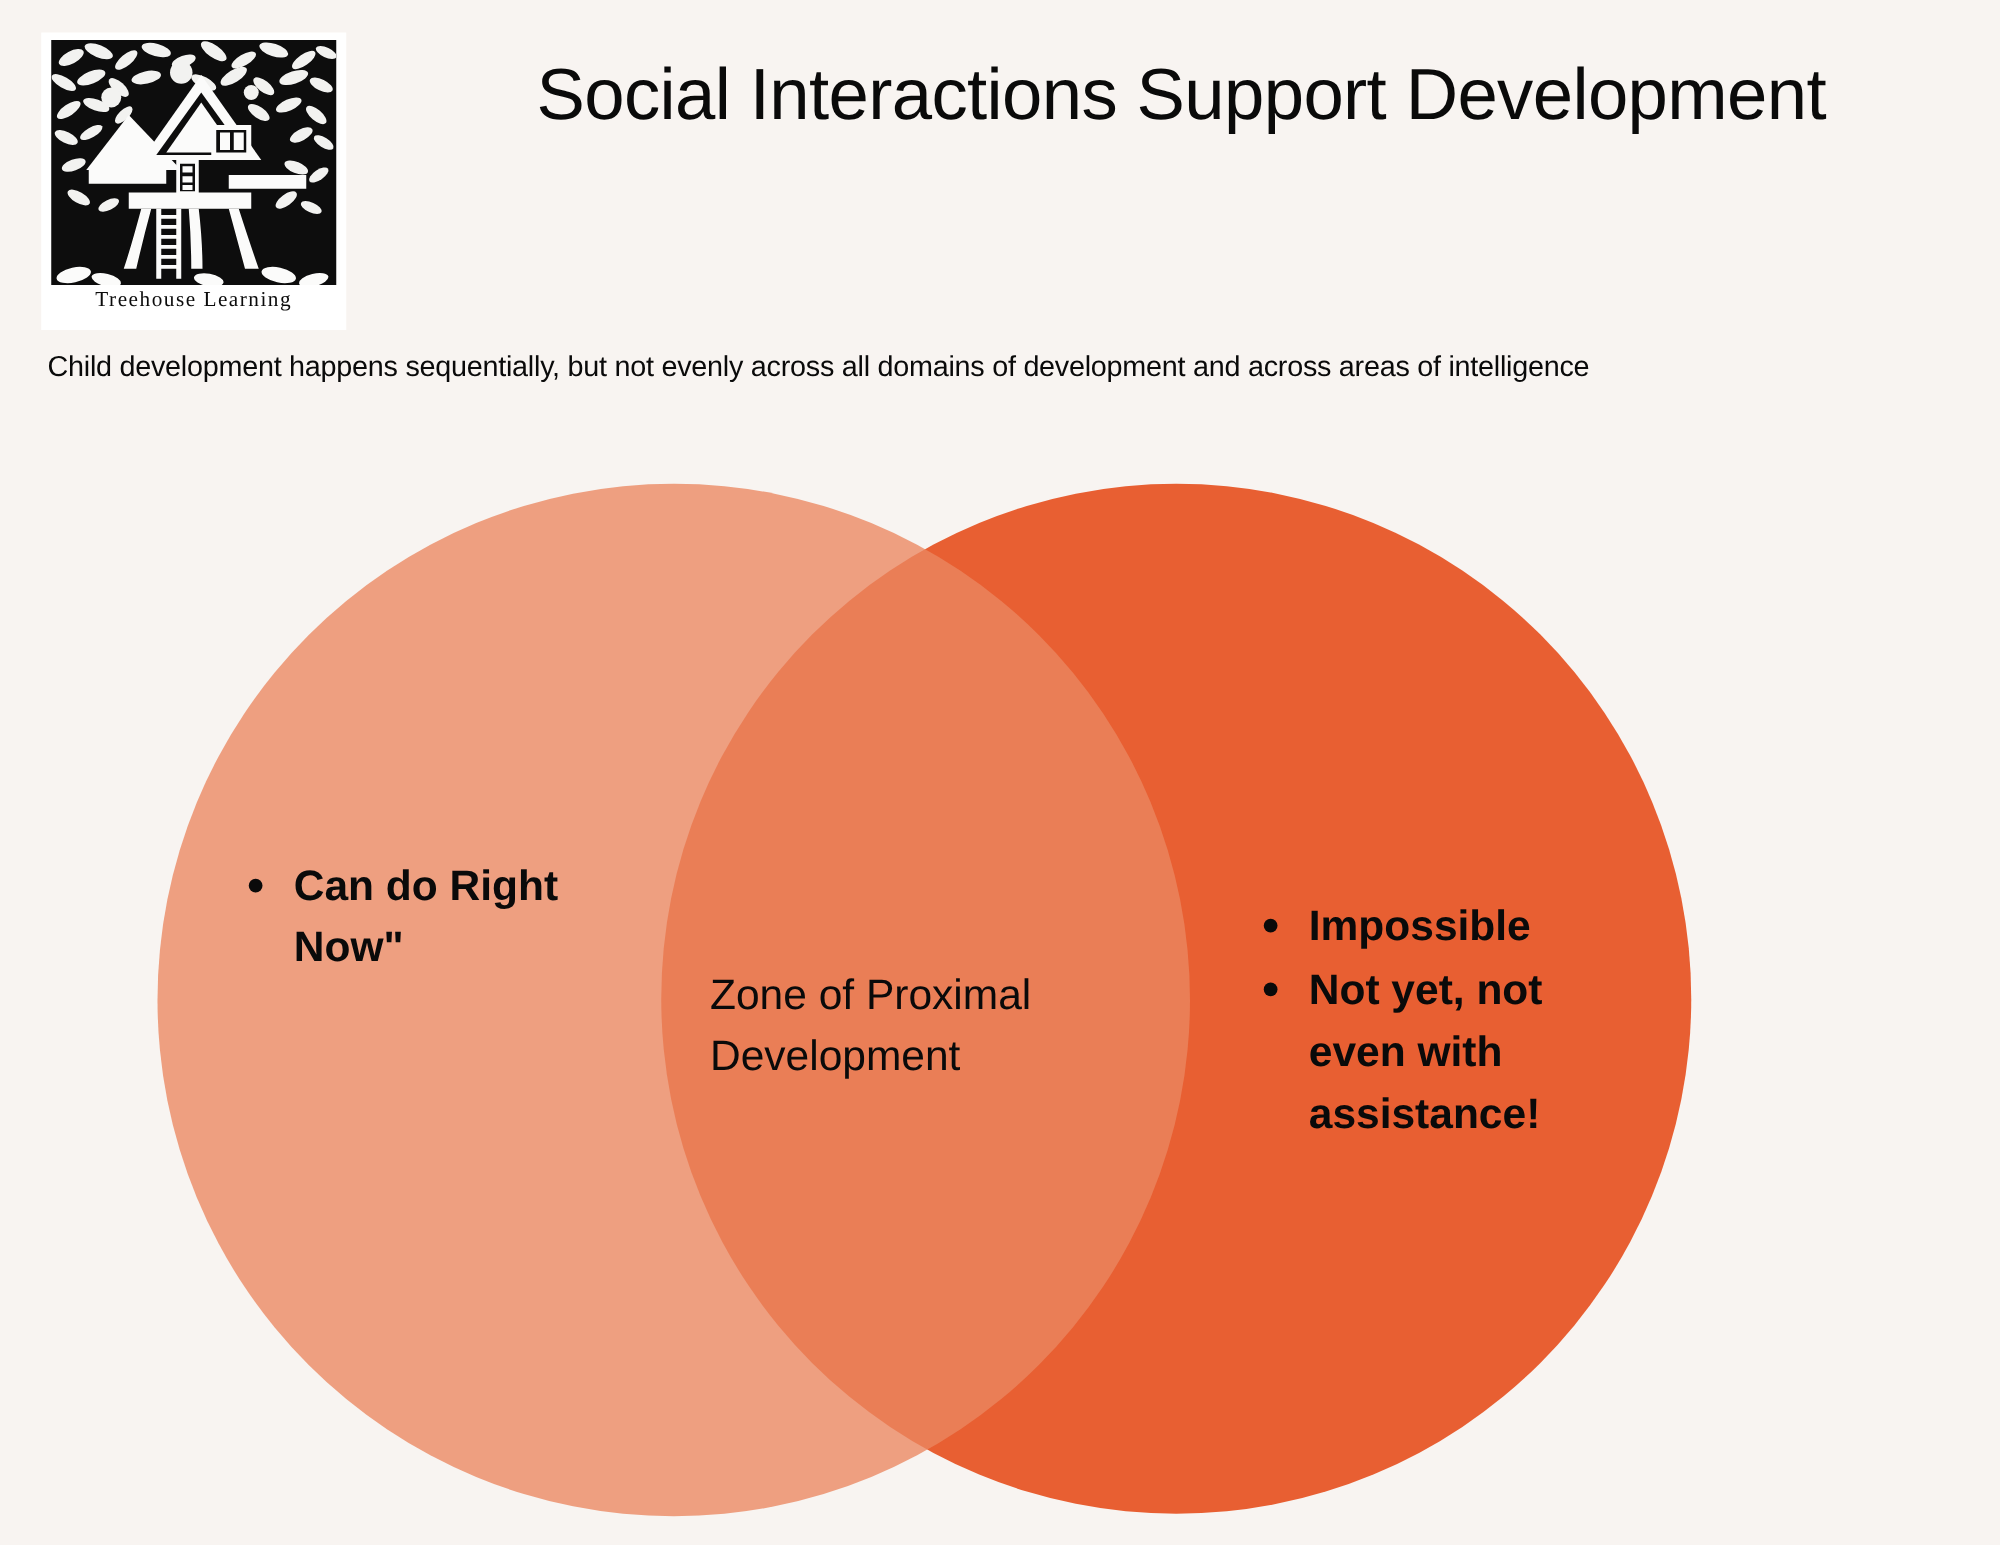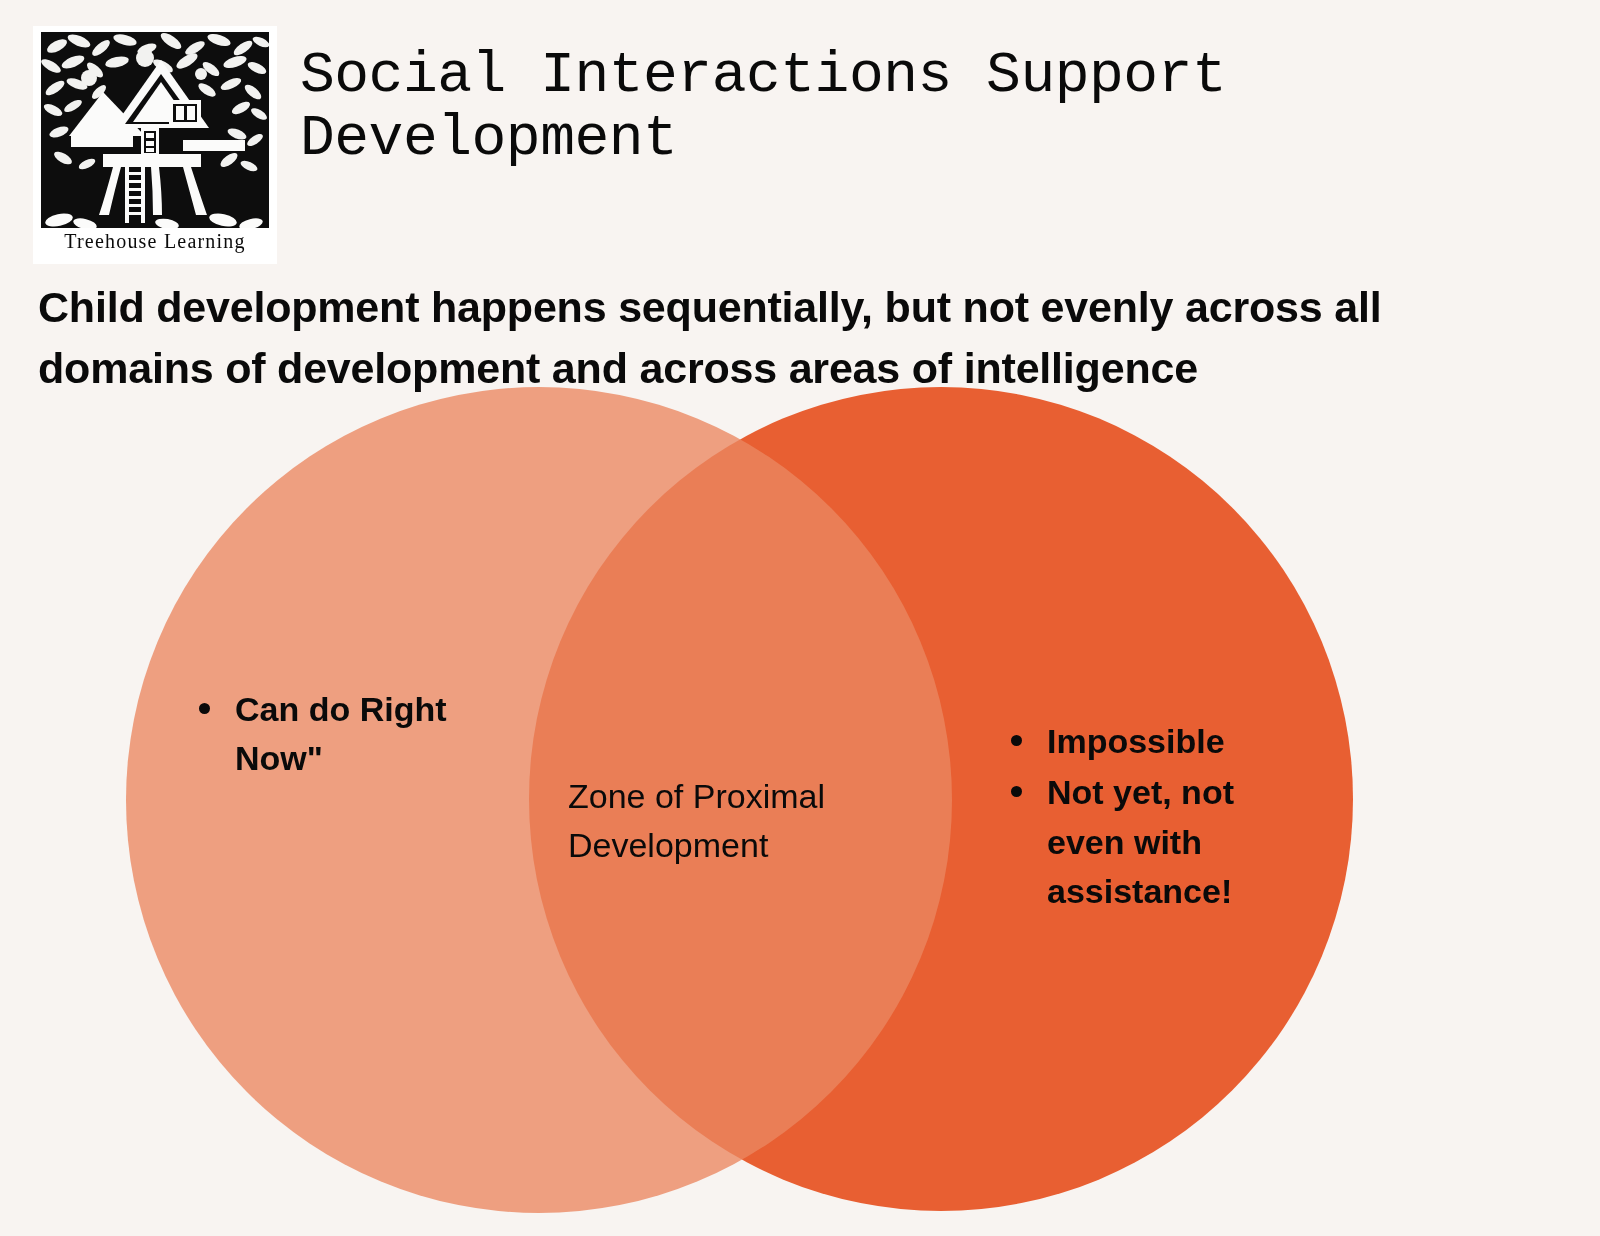--- a/index.html
+++ b/index.html
@@ -36,46 +36,46 @@
     overflow: hidden;
   }
   #logo-art svg { display: block; width: 100%; height: 100%; }
   #logo-caption {
     position: absolute;
     left: 0;
     right: 0;
     top: 204px;
     text-align: center;
     font-family: "Liberation Serif", serif;
-    font-size: 20px;
+    font-size: 17px;
     letter-spacing: 1.2px;
     color: #0b0b0b;
     white-space: nowrap;
   }
 
   
   #page-title {
     position: absolute;
     left: 300px;
     top: 45px;
     width: 1290px;
+    text-align: center;
     font-size: 58px;
     font-weight: 400;
     line-height: 1.08;
     color: #0a0a0a;
     letter-spacing: -0.5px;
-    font-family: Liberation Mono, monospace;
   }
   #subtitle {
     position: absolute;
     left: 38px;
     top: 277px;
     width: 1460px;
-    font-size: 43px;
-    font-weight: 700;
+    font-size: 23px;
+    font-weight: 400;
     line-height: 1.42;
     color: #0a0a0a;
     letter-spacing: -0.2px;
   }
 
   
   #venn {
     position: absolute;
     left: 0;
     top: 0;

